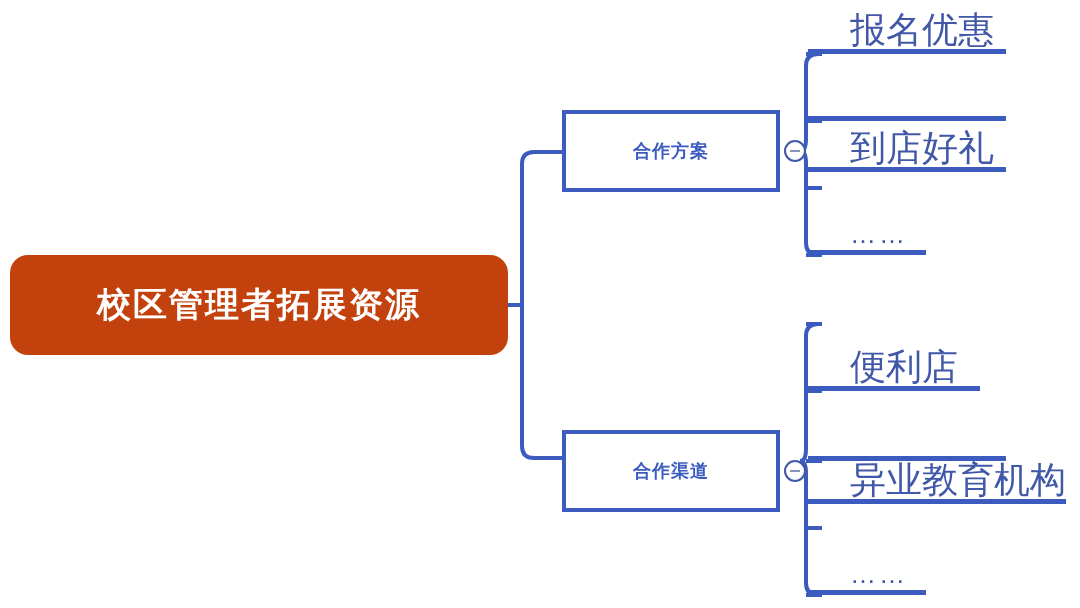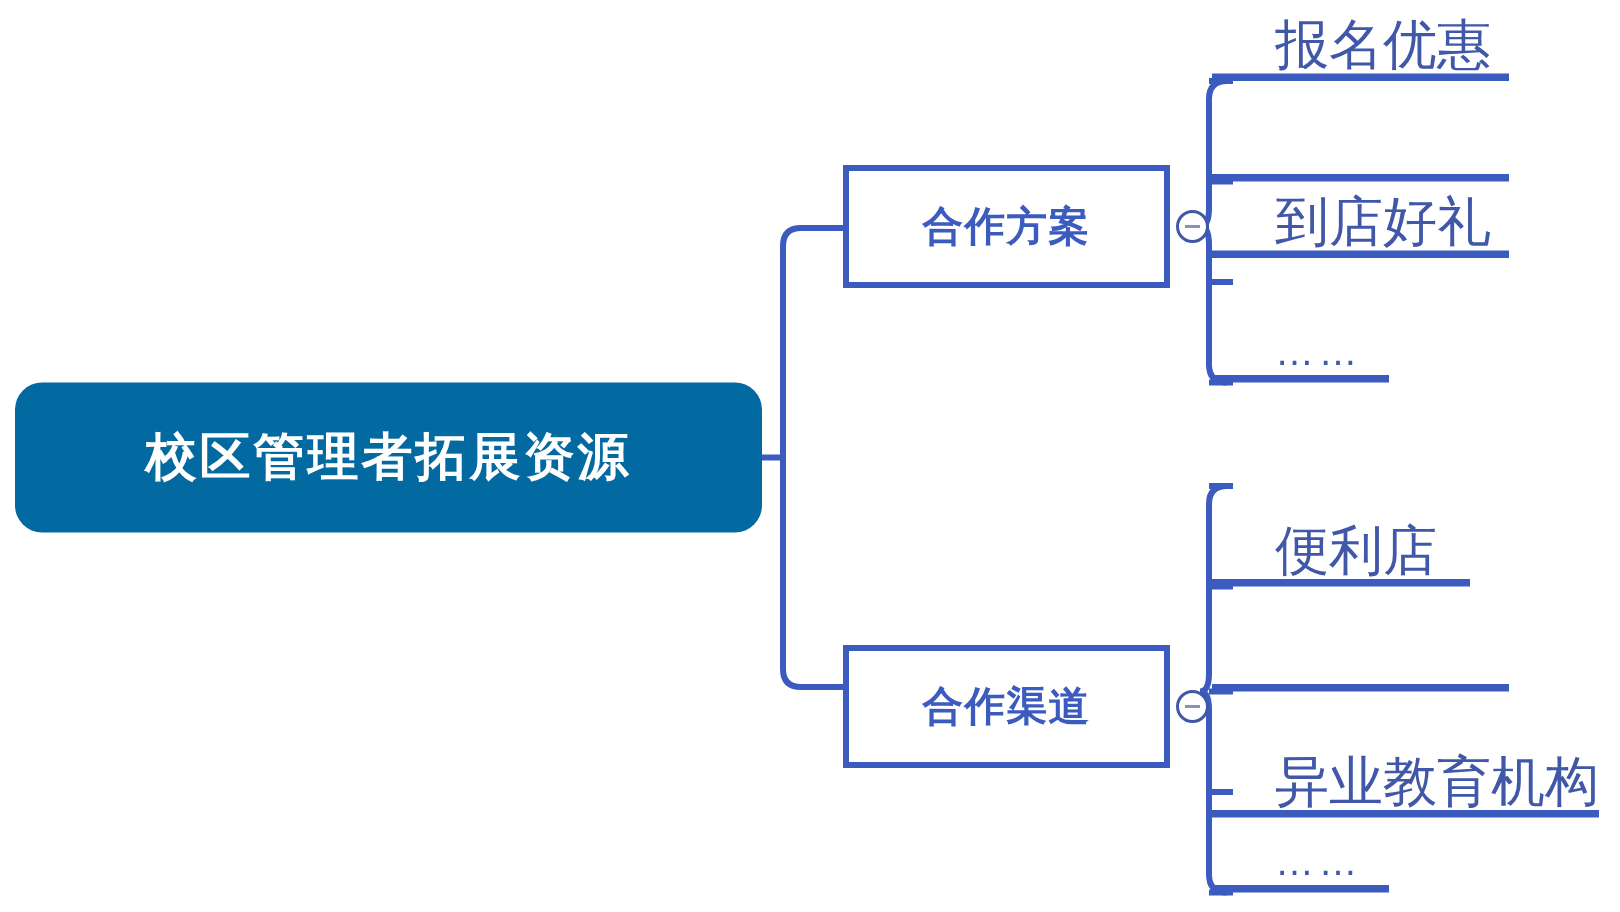--- a/index.html
+++ b/index.html
@@ -24,21 +24,21 @@
     pointer-events: none;
   }
 
   
   .root-node {
     position: absolute;
     left: 10px;
     top: 255px;
     width: 498px;
     height: 100px;
-    background: #0369a1;
+    background: #c2410c;
     border-radius: 18px;
     display: flex;
     align-items: center;
     justify-content: center;
   }
   .root-label {
     color: #ffffff;
     font-size: 34px;
     font-weight: bold;
     letter-spacing: 2px;
@@ -52,21 +52,21 @@
     height: 82px;
     background: #ffffff;
     border: 4px solid #3B5BBF;
     box-sizing: border-box;
     display: flex;
     align-items: center;
     justify-content: center;
   }
   .branch-label {
     color: #3B5BBF;
-    font-size: 27px;
+    font-size: 18px;
     font-weight: bold;
     letter-spacing: 1px;
     white-space: nowrap;
   }
   #branch-plan  { left: 562px; top: 110px; }
   #branch-chan  { left: 562px; top: 430px; }
 
   
   .collapse-toggle {
     position: absolute;
@@ -187,21 +187,21 @@
 
   <div class="leaf-node" style="left:808px; top:343px; width:172px;">
     <span class="leaf-label">便利店</span>
     <span class="leaf-underline" style="width:172px;"></span>
   </div>
 
   <div class="leaf-node" style="left:808px; top:413px; width:198px;">
     <span class="leaf-underline" style="width:198px;"></span>
   </div>
 
-  <div class="leaf-node" style="left:808px; top:497px; width:258px;">
+  <div class="leaf-node" style="left:808px; top:456px; width:258px;">
     <span class="leaf-label">异业教育机构</span>
     <span class="leaf-underline" style="width:258px;"></span>
   </div>
 
   <div class="leaf-node" style="left:808px; top:547px; width:118px;">
     <span class="leaf-label ellipsis">……</span>
     <span class="leaf-underline" style="width:118px;"></span>
   </div>
 
 </div>

